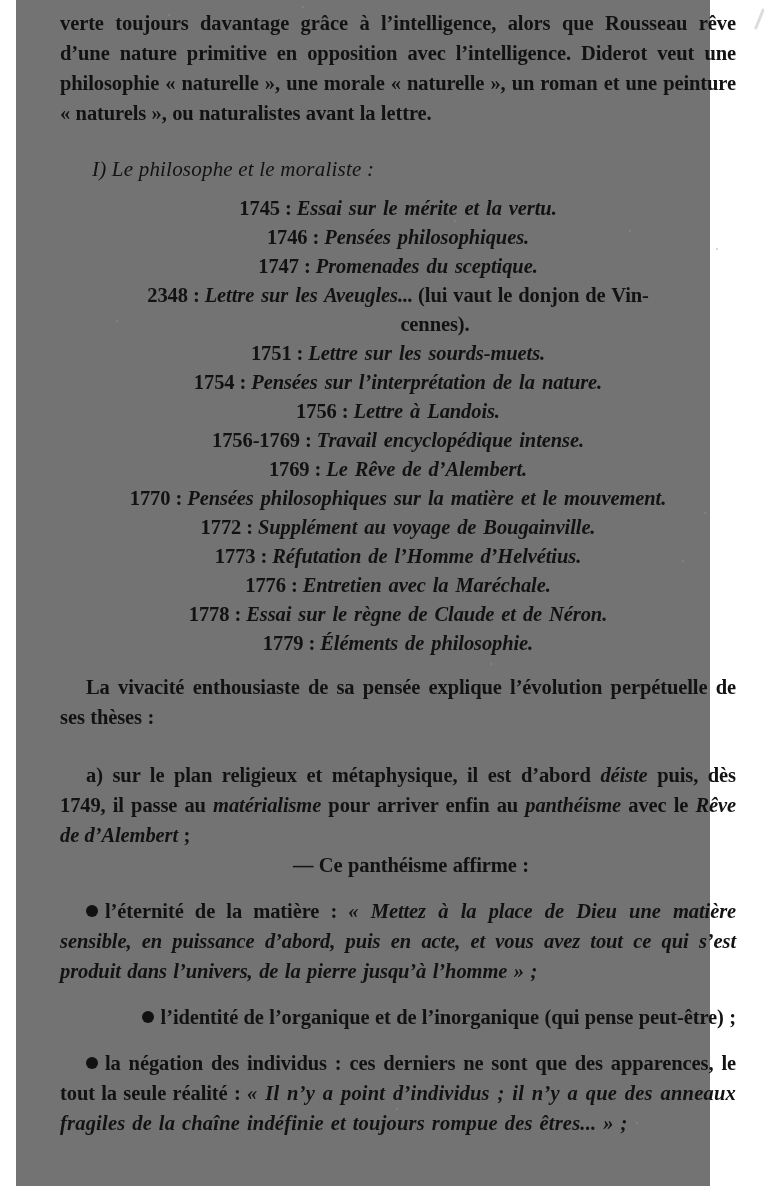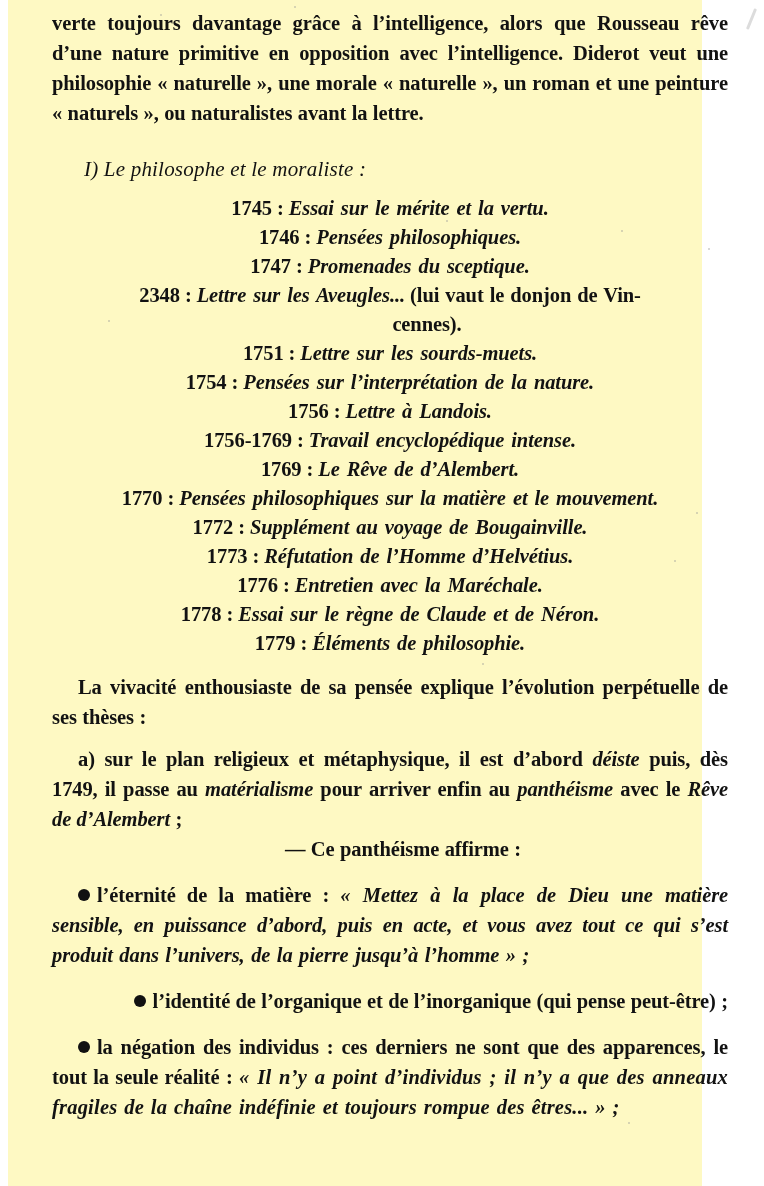--- a/index.html
+++ b/index.html
@@ -12,25 +12,25 @@
     height: 1186px;
     position: relative;
     overflow: hidden;
     font-family: "Liberation Serif", "DejaVu Serif", serif;
     color: #121212;
     -webkit-font-smoothing: none;
   }
 
   .page {
     position: absolute;
-    left: 8px;
+    left: 16px;
     top: 0;
     width: 694px;
     height: 1186px;
-    background: #fef9c3;
+    background: #737373;
   }
 
   .content {
     position: absolute;
     left: 44px;
     top: 8px;
     width: 676px;
   }
 
   
@@ -106,21 +106,21 @@
   .biblio .cont-line {
     display: block;
     padding-left: 74px;
     font-style: normal;
     font-weight: 700;
   }
 
   
   p.para-a {
     text-indent: 26px;
-    margin-top: 12px;
+    margin-top: 28px;
   }
   p.para-dash {
     text-indent: 26px;
     text-align: center;
   }
 
   
   .bullet-para {
     position: relative;
     margin-top: 16px;

